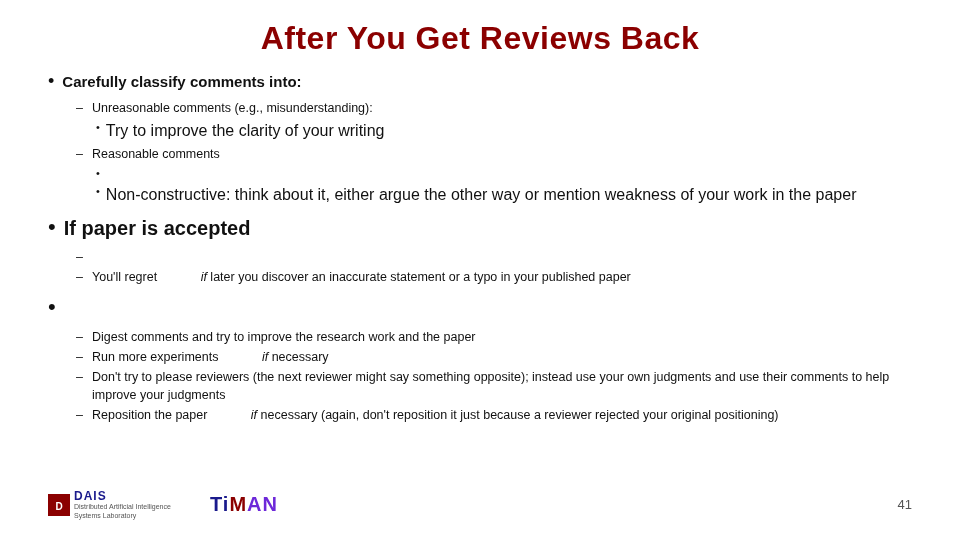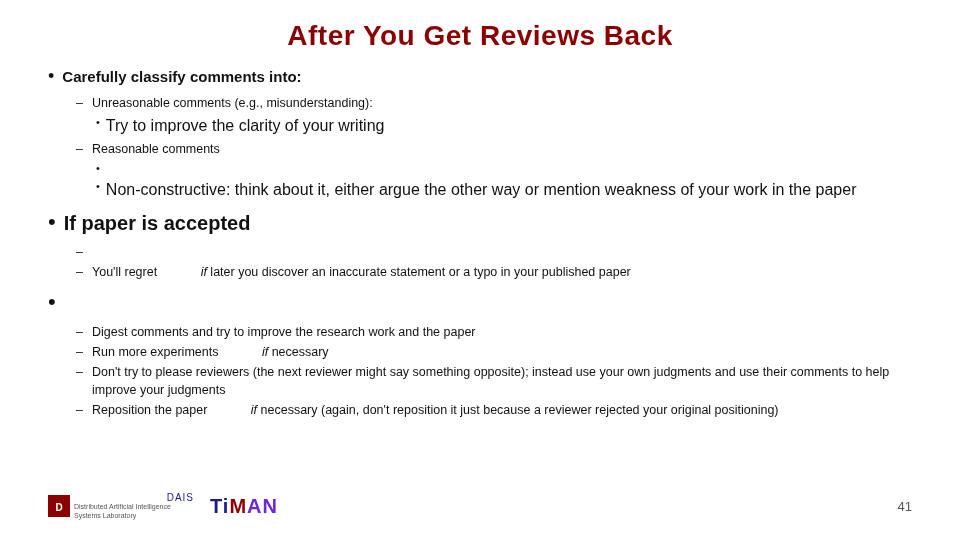--- a/index.html
+++ b/index.html
@@ -14,21 +14,21 @@
     .slide {
       width: 960px;
       height: 540px;
       padding: 20px 48px 20px 48px;
       display: flex;
       flex-direction: column;
     }
     .slide-title {
       text-align: center;
       color: #8B0000;
-      font-size: 28px;
+      font-size: 32px;
       font-weight: 600;
       margin-bottom: 14px;
       letter-spacing: 0.5px;
     }
     .content {
       flex: 1;
       font-size: 12.5px;
       color: #111;
       line-height: 1.45;
     }
@@ -212,21 +212,21 @@
     <div class="footer-logos">
 
       <div class="logo-dais">
         <div class="logo-box">
           <svg width="22" height="22" viewBox="0 0 22 22">
             <rect width="22" height="22" fill="#8B0000"></rect>
             <text x="11" y="16" text-anchor="middle" fill="white" font-size="10" font-weight="bold">D</text>
           </svg>
         </div>
         <div>
-          <div style="font-weight:normal;font-size:10px;color:#1a1a8c;letter-spacing:1px;text-align:right;">DAIS</div>
+          <div style="font-weight:bold;font-size:12px;color:#1a1a8c;letter-spacing:1px;">DAIS</div>
           <div style="font-size:7px;color:#555;max-width:120px;line-height:1.2;">Distributed Artificial Intelligence Systems Laboratory</div>
         </div>
       </div>
 
       <div style="font-size:20px;font-weight:bold;letter-spacing:1px;">
         <span style="color:#1a1a8c;">Ti</span><span style="color:#8B0000;">M</span><span style="color:#6d28d9;">AN</span>
       </div>
     </div>
     <div class="page-number">41</div>
   </div>

